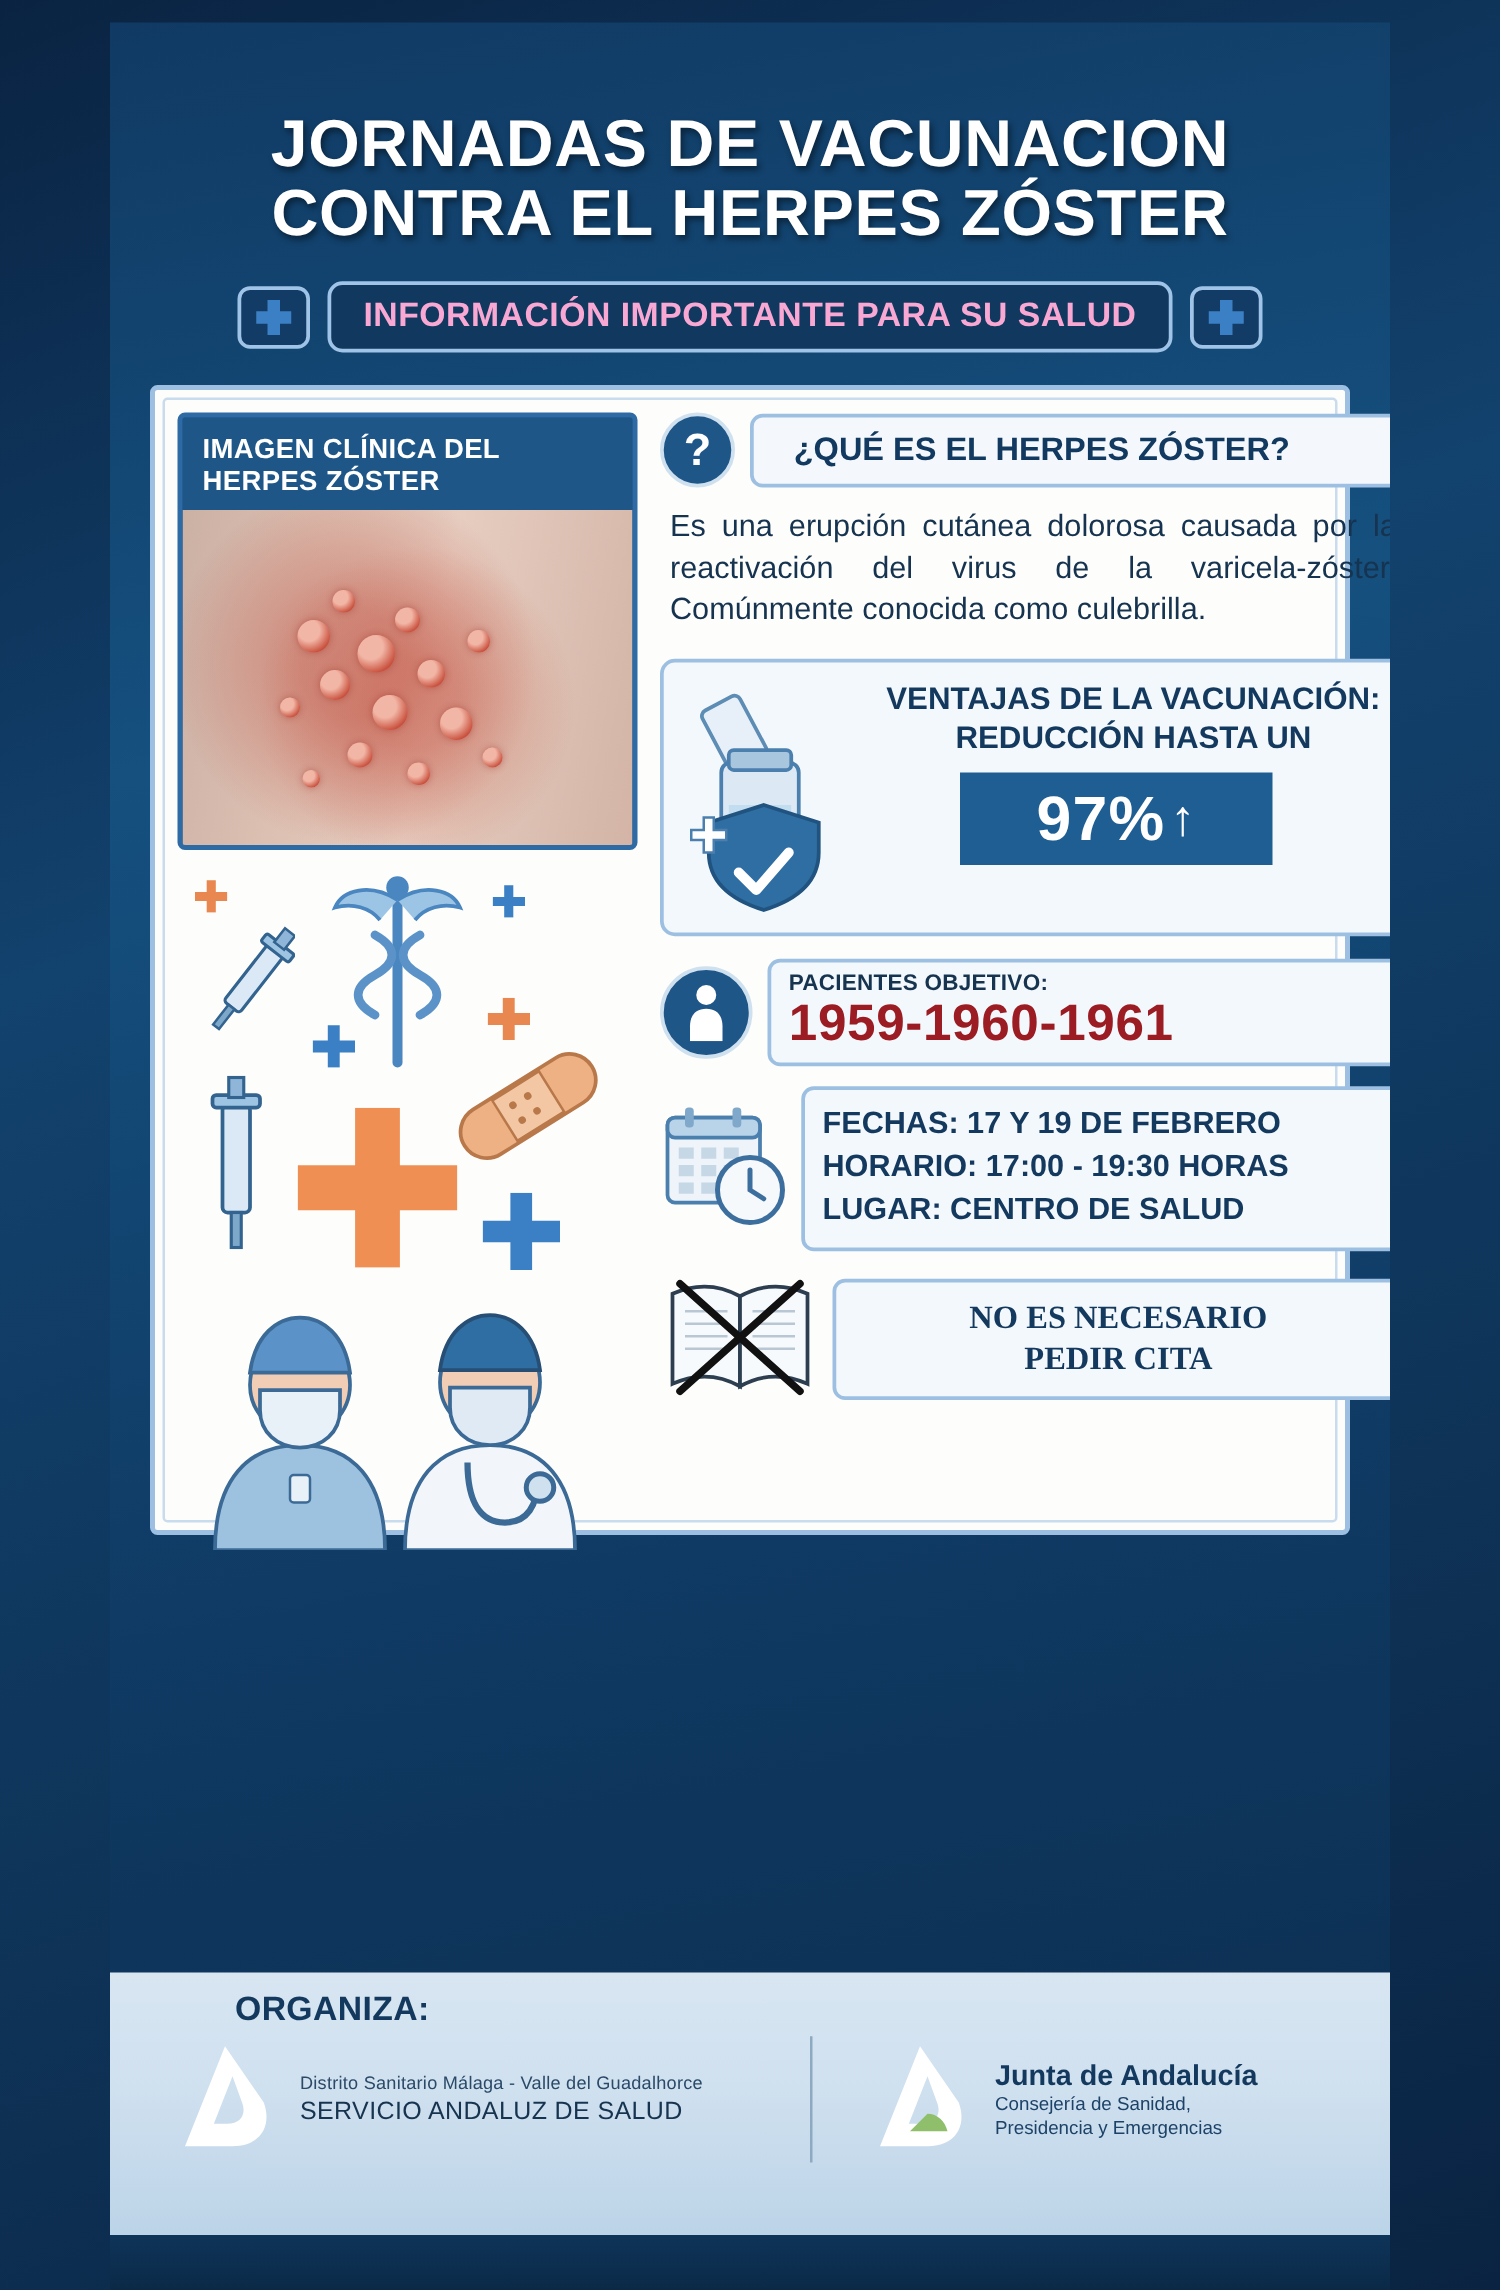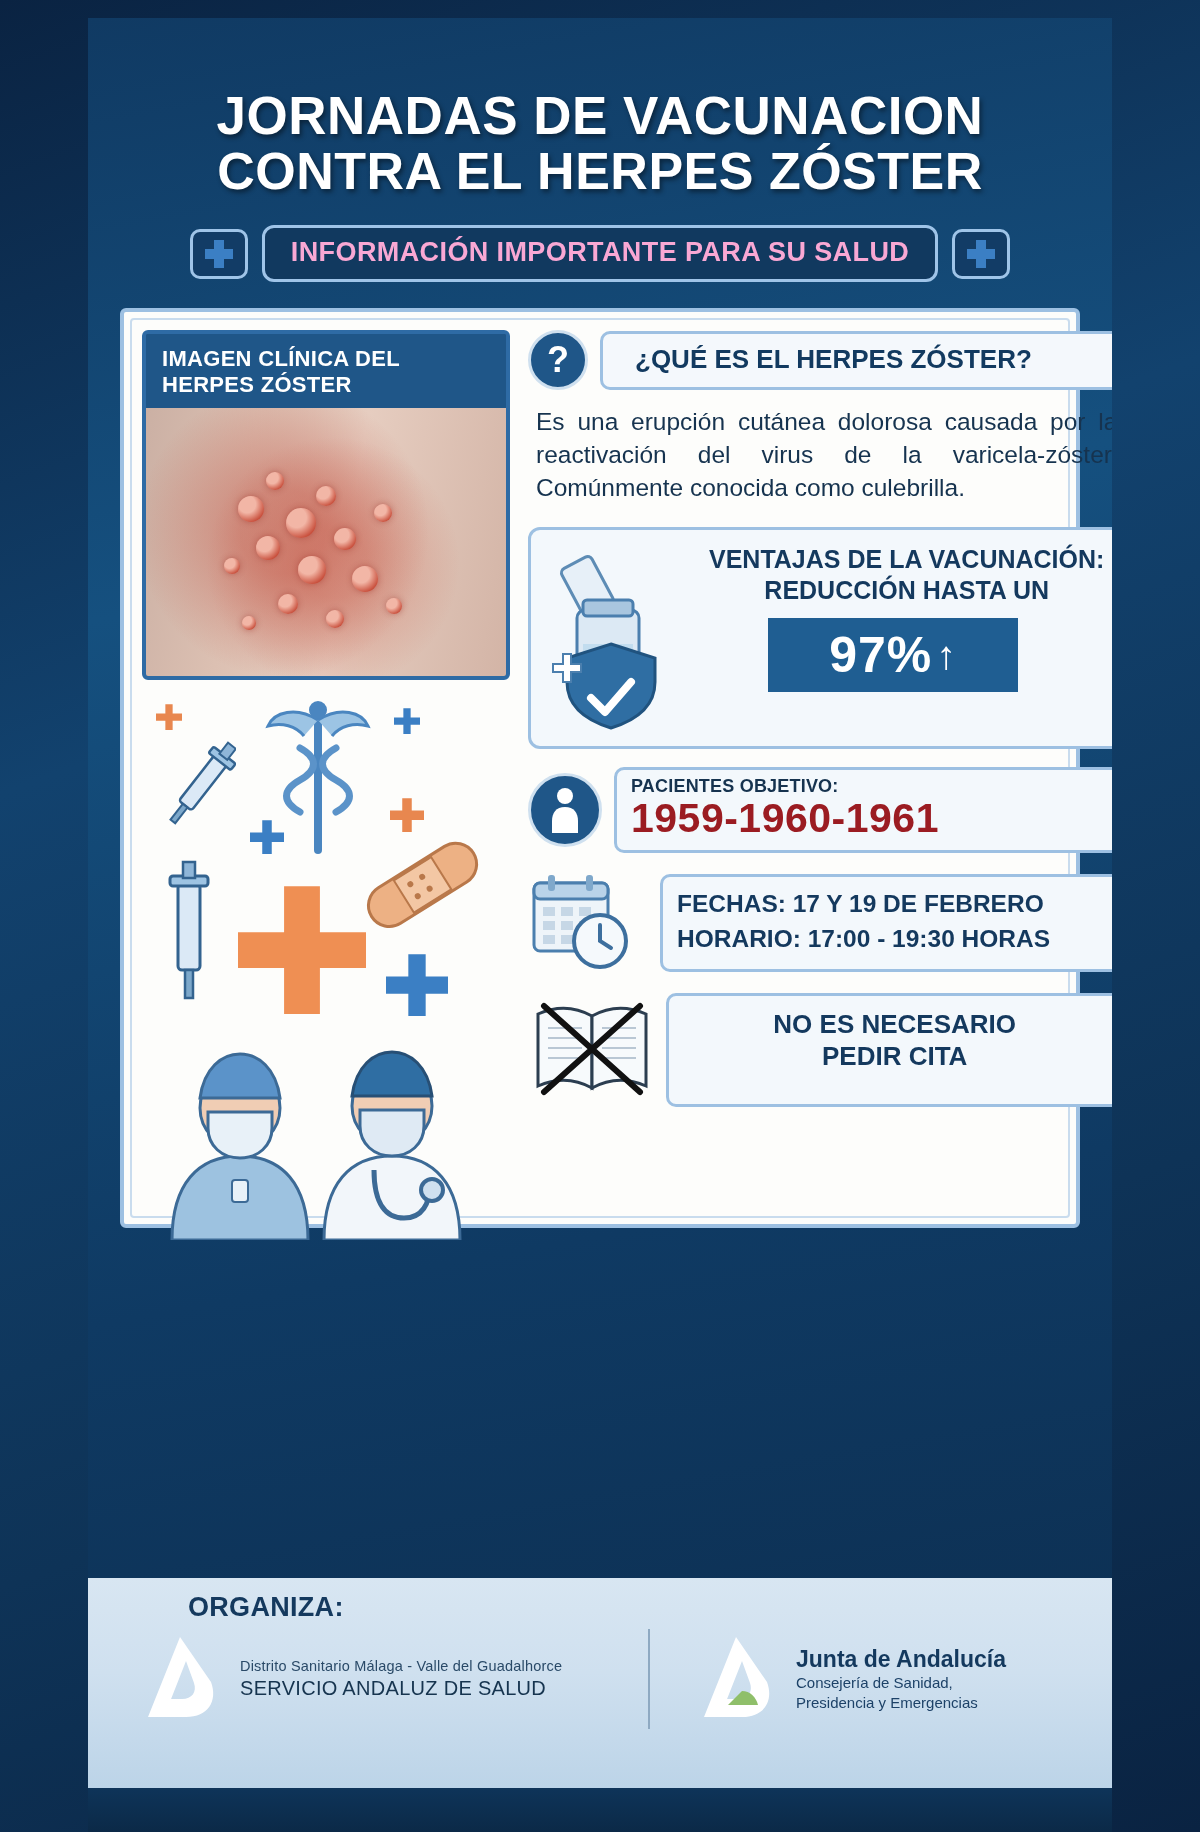--- a/index.html
+++ b/index.html
@@ -240,21 +240,21 @@
     border: 3px solid #9dc0e2;
     border-radius: 10px;
     background: #f3f8fc;
     padding: 6px 14px 10px 14px;
   }
   .target-pill .lbl { font-size: 18px; font-weight: bold; color:#16334f; letter-spacing:.2px; }
   .target-pill .years { font-size: 41px; font-weight: bold; color:#9b1c22; letter-spacing:.5px; line-height:1.05; }
 
   .when-row {
     margin-top: 16px;
-    display: flex; align-items: center; gap: 28px;
+    display: flex; align-items: center; gap: 9px;
   }
   .cal-art { flex: 0 0 104px; }
   .when-pill {
     flex: 1 1 auto;
     border: 3px solid #9dc0e2;
     border-radius: 10px;
     background: #f3f8fc;
     padding: 10px 14px 12px 14px;
   }
   .when-pill .line {
@@ -264,22 +264,23 @@
   .nocita-row {
     margin-top: 16px;
     display: flex; align-items: center; gap: 10px;
   }
   .book-art { flex: 0 0 128px; }
   .nocita-pill {
     flex: 1 1 auto;
     border: 3px solid #9dc0e2;
     border-radius: 10px;
     background: #f3f8fc;
-    padding: 12px 14px 31px 14px;
+    padding: 12px 14px 14px 14px;
     text-align: center;
+    font-family: Liberation Serif, serif;
   }
   .nocita-pill .line { font-size: 26px; font-weight: bold; color:#14395e; line-height:1.25; }
 
   
   .footer {
     position: absolute;
     left: 0; bottom: 62px;
     width: 1128px;
     height: 210px;
     background: linear-gradient(180deg, #d8e6f2 0%, #cfe0ef 45%, #bcd4e8 100%);
@@ -493,20 +494,21 @@
                   <rect x="15" y="66" width="12" height="9"></rect>
                     <rect x="33" y="66" width="12" height="9"></rect>
                 </g>
                 <circle cx="72" cy="72" r="26" fill="#f5f9fc" stroke="#3d6f9e" stroke-width="4"></circle>
                 <path d="M72 56v16l11 7" stroke="#3d6f9e" stroke-width="4" fill="none" stroke-linecap="round"></path>
               </svg>
             </div>
             <div class="when-pill">
               <div class="line">FECHAS: 17 Y 19 DE FEBRERO</div>
               <div class="line">HORARIO: 17:00 - 19:30 HORAS</div>
+              <div class="line">LUGAR: CENTRO DE SALUD</div>
             </div>
           </div>
 
           <div class="nocita-row">
             <div class="book-art">
               <svg width="128" height="104" viewBox="0 0 128 104" aria-hidden="true">
                 <path d="M10 18c18-8 36-8 54 2v72c-18-10-36-10-54-2z" fill="#f7fafc" stroke="#2c3e50" stroke-width="3"></path>
                 <path d="M118 18c-18-8-36-8-54 2v72c18-10 36-10 54-2z" fill="#f7fafc" stroke="#2c3e50" stroke-width="3"></path>
                 <g stroke="#b9c7d4" stroke-width="2">
                   <path d="M20 32h34M20 42h34M20 52h34M20 62h34"></path>

